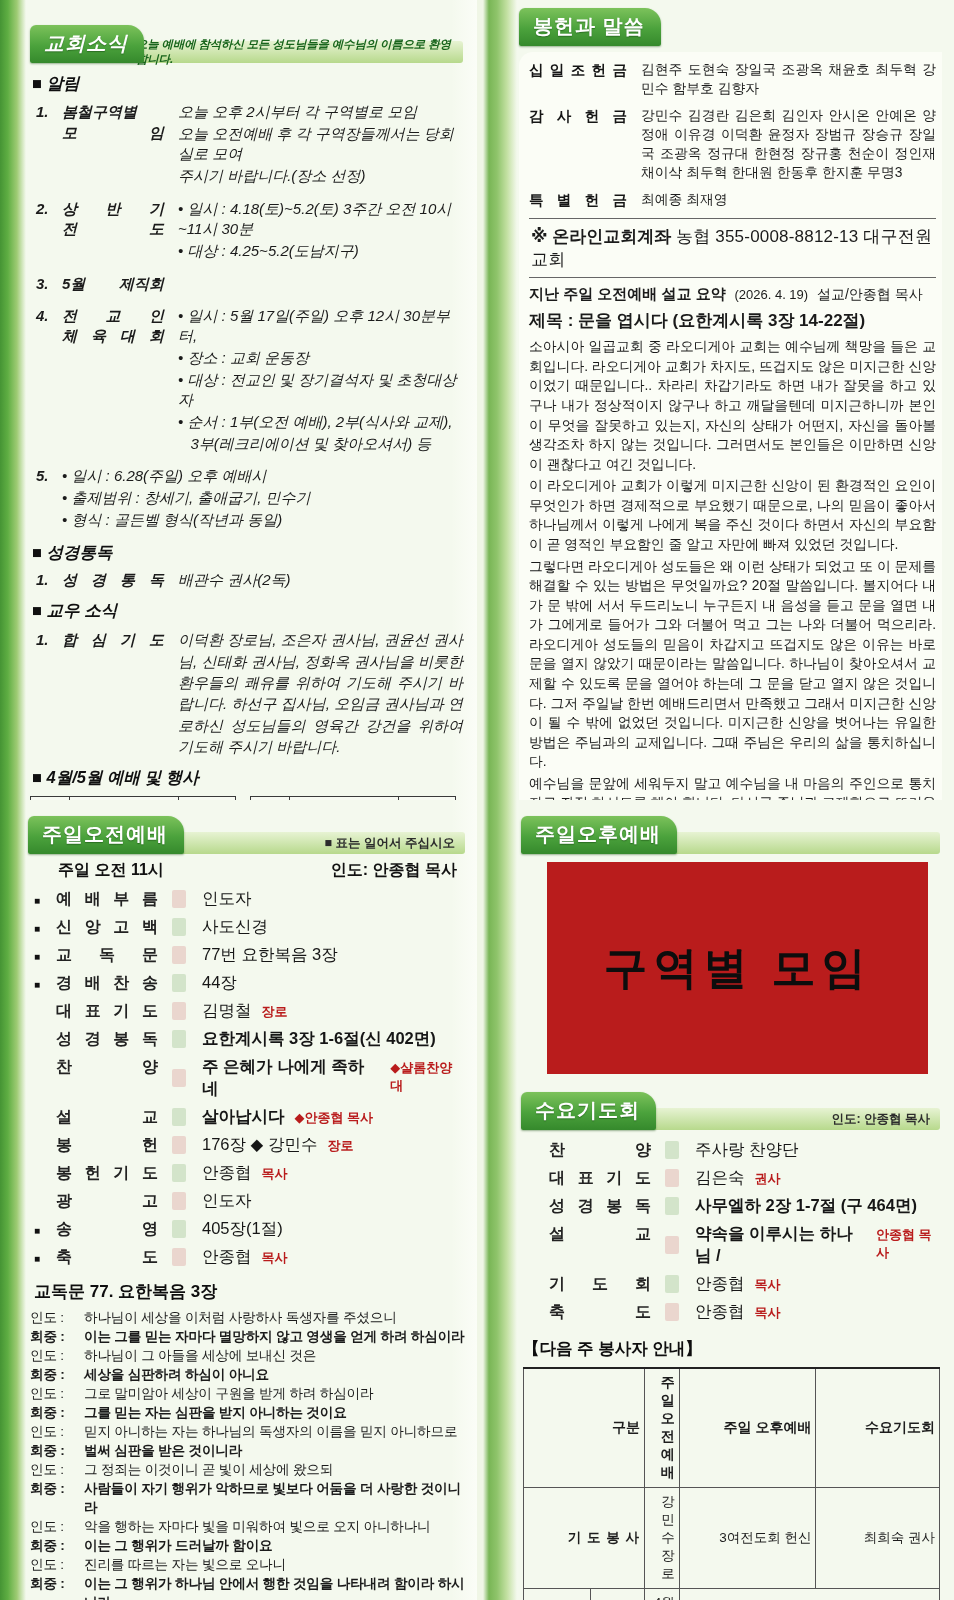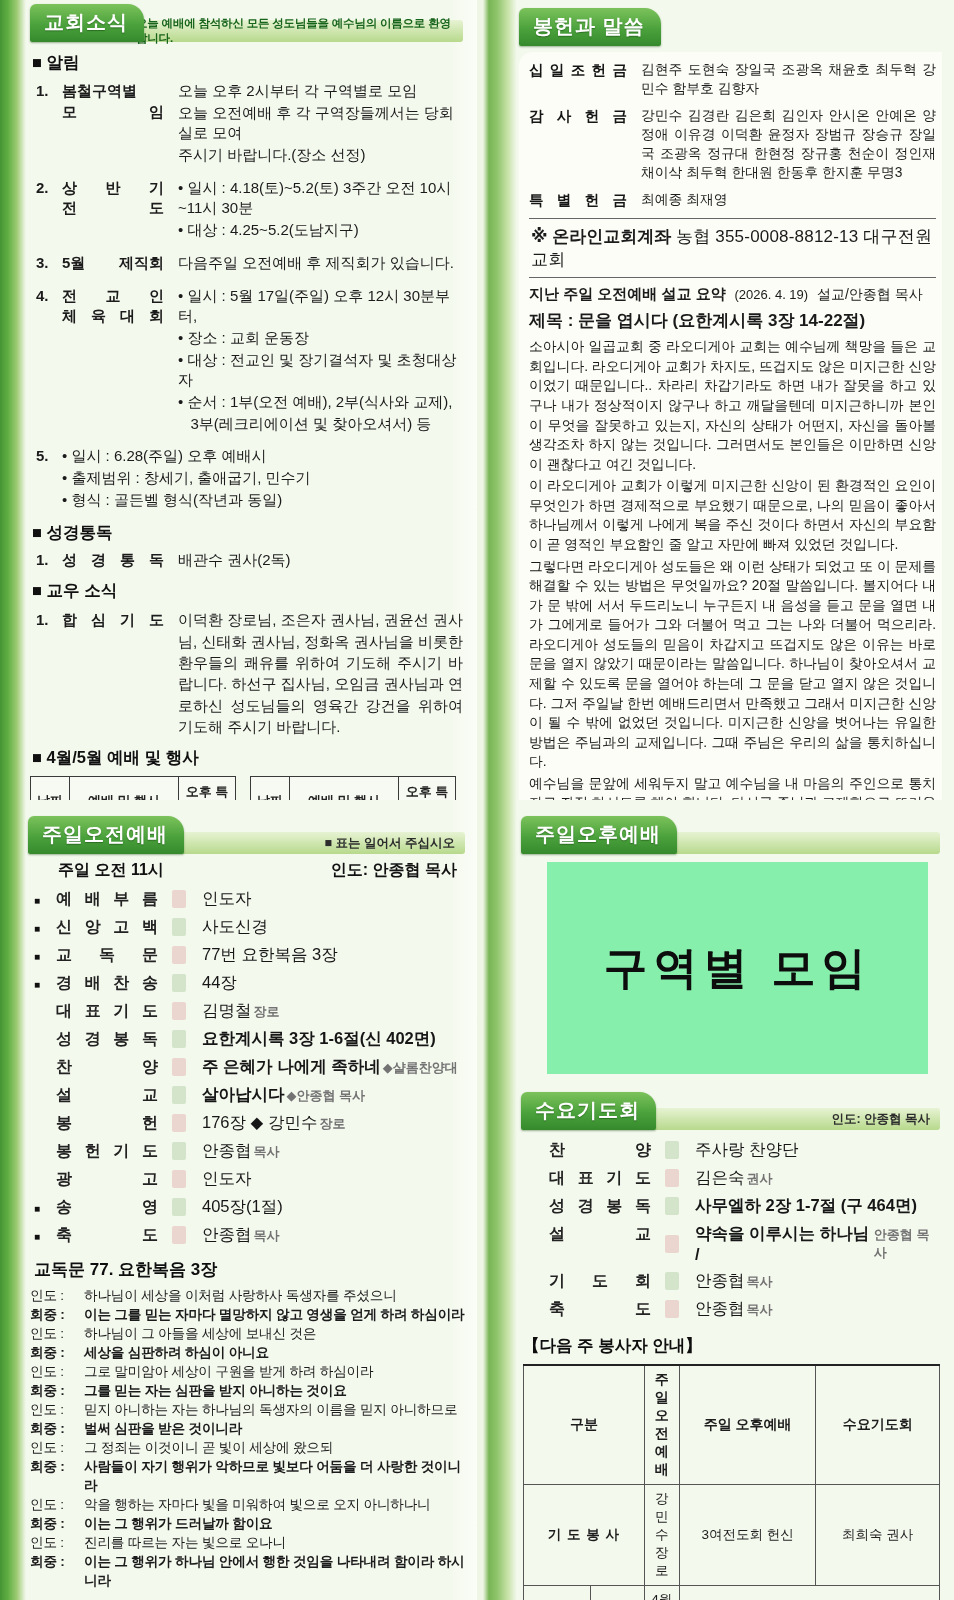--- a/index.html
+++ b/index.html
@@ -6,21 +6,21 @@
   body{font-family:"Liberation Sans","DejaVu Sans",sans-serif;color:#1b1b1b;background:#dfeccb;}
   .page{width:954px;height:1600px;display:grid;grid-template-columns:477px 477px;grid-template-rows:800px 800px;background:#e9f2dc;}
   .quad{position:relative;overflow:hidden;background:#f4f9ee;}
   .quad::before{content:"";position:absolute;left:0;top:0;bottom:0;width:26px;z-index:0;
     background:linear-gradient(90deg,#459434 0,#5fae43 30%,#9ecb74 65%,rgba(244,249,238,0) 100%);}
   .tr::before,.br::before{width:40px;
     background:linear-gradient(90deg,#f0f6e6 0,#f0f6e6 6px,#79b656 12px,#8fc46b 20px,#c3e0a2 30px,rgba(244,249,238,0) 40px);}
   .tl::after,.bl::after{content:"";position:absolute;right:0;top:0;bottom:0;width:26px;z-index:0;
     background:linear-gradient(270deg,#fbfdf7,rgba(251,253,247,0));}
   .inner{position:relative;z-index:1;}
-  .tl .inner{padding:4px 14px 0 30px;}
+  .tl .inner{padding:25px 14px 0 30px;font-style:italic;}
   .tr .inner{padding:8px 12px 0 42px;}
   .bl .inner{padding:16px 12px 0 28px;}
   .br .inner{padding:16px 14px 0 44px;}
 
   
   .hdr{display:flex;align-items:flex-end;margin:0 0 6px 0;}
   .tab{background:linear-gradient(180deg,#7cc25b 0%,#4ba23c 55%,#35892c 100%);color:#fff;font-weight:bold;
     font-size:20px;letter-spacing:1px;padding:5px 16px 6px 14px;border-radius:6px 16px 2px 2px;
     box-shadow:0 1px 2px rgba(40,90,30,.45);position:relative;z-index:2;white-space:nowrap;
     text-shadow:0 1px 1px rgba(20,70,15,.5);}
@@ -67,33 +67,33 @@
   
   .subhead{display:flex;justify-content:space-between;margin:6px 8px 4px 30px;font-weight:bold;font-size:16px;color:#111;}
   .wrow{display:flex;align-items:baseline;padding:3px 0;margin-left:4px;}
   .wb{width:22px;font-size:10px;color:#111;flex-shrink:0;padding-left:2px;}
   .wlabel{width:102px;font-size:16px;font-weight:600;text-align:justify;text-align-last:justify;color:#222;flex-shrink:0;}
   .wsw{width:14px;height:18px;margin:0 16px 0 14px;border-radius:2px;align-self:center;flex-shrink:0;}
   .wrow:nth-child(odd) .wsw{background:rgba(214,140,140,.32);}
   .wrow:nth-child(even) .wsw{background:rgba(150,190,135,.35);}
   .wval{font-size:16.5px;color:#161616;}
   .wval.b{font-weight:bold;}
-  .wsuf{font-size:13px;font-weight:600;margin-left:2px;color:#737373;}
+  .wsuf{font-size:13px;font-weight:600;margin-left:10px;color:#b91c1c;}
   .rtitle{font-size:17px;font-weight:bold;margin:9px 0 5px 6px;color:#0e0e0e;}
   .rline{display:flex;font-size:13.6px;line-height:1.4;margin-left:2px;letter-spacing:-0.2px;}
   .rsp{width:54px;flex-shrink:0;}
   .rline.crowd{font-weight:bold;}
 
   
-  .bigbox{background:#86efac;margin:8px 12px 0 26px;height:212px;display:flex;align-items:center;justify-content:center;}
+  .bigbox{background:#b91c1c;margin:8px 12px 0 26px;height:212px;display:flex;align-items:center;justify-content:center;}
   .bigtext{font-size:44px;font-weight:bold;letter-spacing:6px;color:#0d0d0d;}
   .hdr.mt{margin-top:18px;}
   .vol-title{font-size:16.5px;font-weight:bold;margin:12px 0 7px 2px;color:#0e0e0e;}
   table.vol{border-collapse:collapse;border-top:2.5px solid #222;border-bottom:2.5px solid #222;margin-left:2px;}
-  .vol th,.vol td{border:1px solid #555;padding:5px 4px;text-align:center;color:#1d1d1d;font-size:13.5px;}
+  .vol th,.vol td{border:1px solid #555;padding:5px 4px;text-align:right;color:#1d1d1d;font-size:13.5px;}
   .vol th{font-weight:bold;font-size:14px;}
   .vol .lbl{font-weight:600;letter-spacing:1px;white-space:nowrap;}
   .vol .names{font-size:12.6px;white-space:nowrap;}
   .vol .cw1{width:58px;}.vol .cw2{width:54px;}.vol .cw3{width:96px;}.vol .cw4{width:116px;}.vol .cw5{width:104px;}
 </style>
 </head>
 <body>
 
 <div class="page">
 
@@ -130,23 +130,20 @@
         <div class="n-body">
           <div>• 일시 : 4.18(토)~5.2(토) 3주간 오전 10시~11시 30분</div>
           <div>• 대상 : 4.25~5.2(도남지구)</div>
         </div>
       </div>
 
       <div class="notice">
         <div class="n-num">3.</div>
         <div class="n-label">
           <div>5월 제직회</div>
-        </div>
-        <div class="n-body">
-          <div>다음주일 오전예배 후 제직회가 있습니다.</div>
         </div>
       </div>
 
       <div class="notice">
         <div class="n-num">4.</div>
         <div class="n-label">
           <div>전 교 인</div>
           <div>체 육 대 회</div>
         </div>
         <div class="n-body">

